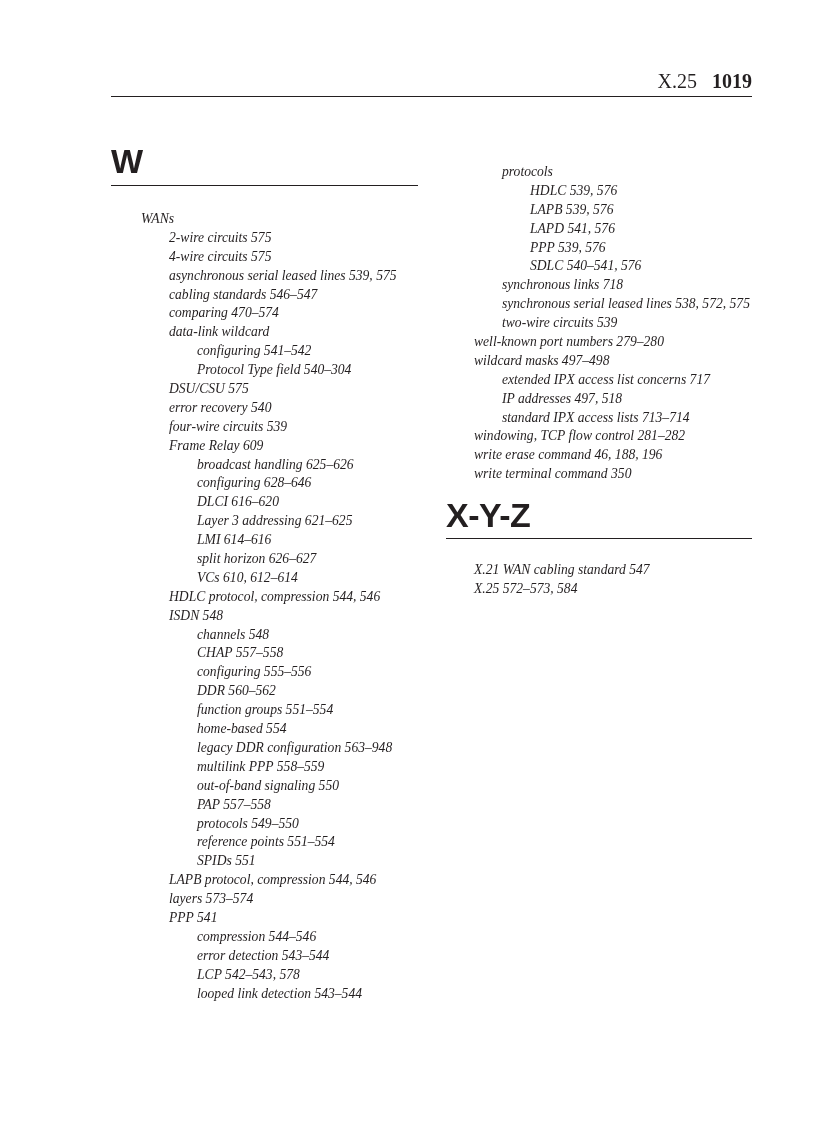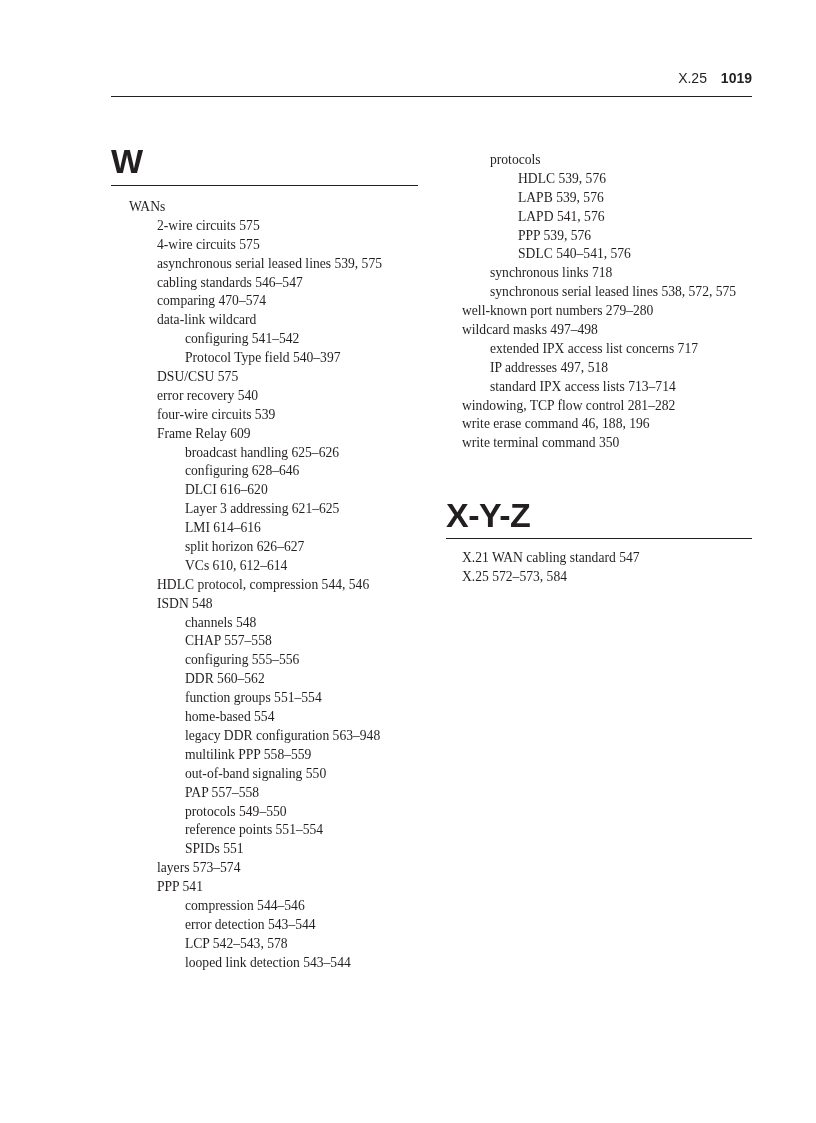--- a/index.html
+++ b/index.html
@@ -1,35 +1,35 @@
 <!DOCTYPE html>
 <html><head>
   <meta charset="utf-8">
   <style>
     html, body { margin: 0; padding: 0; background: #ffffff; }
     body { width: 816px; height: 1123px; position: relative; overflow: hidden; color: #231f20; }
     .running-head {
       position: absolute; left: 111px; top: 70px; width: 641px; height: 20px;
-      font-family: Liberation Sans, sans-serif; font-size: 14px; text-align: right;
+      font-family: Liberation Serif, serif; font-size: 20px; text-align: right;
     }
     .running-head .head-title { margin-right: 10px; }
     .running-head .page-num { font-weight: bold; }
     .head-rule { position: absolute; left: 111px; top: 96px; width: 641px; height: 0; border-top: 1.6px solid #231f20; }
 
     .col { position: absolute; top: 0; }
     .col-left { left: 111px; width: 307px; }
     .col-right { left: 446px; width: 306px; }
 
     .section-letter {
       position: absolute; font-family: "Liberation Sans", sans-serif; font-weight: bold;
       font-size: 34px; line-height: 34px; letter-spacing: -0.5px;
     }
     .section-rule { position: absolute; height: 0; border-top: 1.6px solid #231f20; }
 
-    .entries { position: absolute; margin: 4px; padding: 0; list-style: none; }
+    .entries { position: absolute; margin: 16px; padding: 0; list-style: none; font-style: italic; }
     .entry {
       font-family: "Liberation Serif", serif; font-size: 13.6px; line-height: 18.9px;
       white-space: nowrap; height: 18.9px;
     }
     .lvl0 { padding-left: 0; }
     .lvl1 { padding-left: 28px; }
     .lvl2 { padding-left: 56px; }
   </style>
 </head>
 <body>
@@ -45,21 +45,21 @@
   <div class="section-rule" style="left:0; top:185px; width:307px;"></div>
   <ul class="entries" id="list-w" style="left:14px; top:194px;">
       <li class="entry lvl0">WANs</li>
       <li class="entry lvl1">2-wire circuits 575</li>
       <li class="entry lvl1">4-wire circuits 575</li>
       <li class="entry lvl1">asynchronous serial leased lines 539, 575</li>
       <li class="entry lvl1">cabling standards 546–547</li>
       <li class="entry lvl1">comparing 470–574</li>
       <li class="entry lvl1">data-link wildcard</li>
       <li class="entry lvl2">configuring 541–542</li>
-      <li class="entry lvl2">Protocol Type field 540–397</li>
+      <li class="entry lvl2">Protocol Type field 540–304</li>
       <li class="entry lvl1">DSU/CSU 575</li>
       <li class="entry lvl1">error recovery 540</li>
       <li class="entry lvl1">four-wire circuits 539</li>
       <li class="entry lvl1">Frame Relay 609</li>
       <li class="entry lvl2">broadcast handling 625–626</li>
       <li class="entry lvl2">configuring 628–646</li>
       <li class="entry lvl2">DLCI 616–620</li>
       <li class="entry lvl2">Layer 3 addressing 621–625</li>
       <li class="entry lvl2">LMI 614–616</li>
       <li class="entry lvl2">split horizon 626–627</li>
@@ -72,39 +72,41 @@
       <li class="entry lvl2">DDR 560–562</li>
       <li class="entry lvl2">function groups 551–554</li>
       <li class="entry lvl2">home-based 554</li>
       <li class="entry lvl2">legacy DDR configuration 563–948</li>
       <li class="entry lvl2">multilink PPP 558–559</li>
       <li class="entry lvl2">out-of-band signaling 550</li>
       <li class="entry lvl2">PAP 557–558</li>
       <li class="entry lvl2">protocols 549–550</li>
       <li class="entry lvl2">reference points 551–554</li>
       <li class="entry lvl2">SPIDs 551</li>
+      <li class="entry lvl1">LAPB protocol, compression 544, 546</li>
       <li class="entry lvl1">layers 573–574</li>
       <li class="entry lvl1">PPP 541</li>
       <li class="entry lvl2">compression 544–546</li>
       <li class="entry lvl2">error detection 543–544</li>
       <li class="entry lvl2">LCP 542–543, 578</li>
       <li class="entry lvl2">looped link detection 543–544</li>
     </ul>
 </div>
 
 <div class="col col-right">
   <ul class="entries" id="list-w-cont" style="left:12px; top:147px;">
       <li class="entry lvl1">protocols</li>
       <li class="entry lvl2">HDLC 539, 576</li>
       <li class="entry lvl2">LAPB 539, 576</li>
       <li class="entry lvl2">LAPD 541, 576</li>
       <li class="entry lvl2">PPP 539, 576</li>
       <li class="entry lvl2">SDLC 540–541, 576</li>
       <li class="entry lvl1">synchronous links 718</li>
       <li class="entry lvl1">synchronous serial leased lines 538, 572, 575</li>
+      <li class="entry lvl1">two-wire circuits 539</li>
       <li class="entry lvl0">well-known port numbers 279–280</li>
       <li class="entry lvl0">wildcard masks 497–498</li>
       <li class="entry lvl1">extended IPX access list concerns 717</li>
       <li class="entry lvl1">IP addresses 497, 518</li>
       <li class="entry lvl1">standard IPX access lists 713–714</li>
       <li class="entry lvl0">windowing, TCP flow control 281–282</li>
       <li class="entry lvl0">write erase command 46, 188, 196</li>
       <li class="entry lvl0">write terminal command 350</li>
     </ul>
   <div class="section-letter" style="left:0; top:498px;">X-Y-Z</div>

